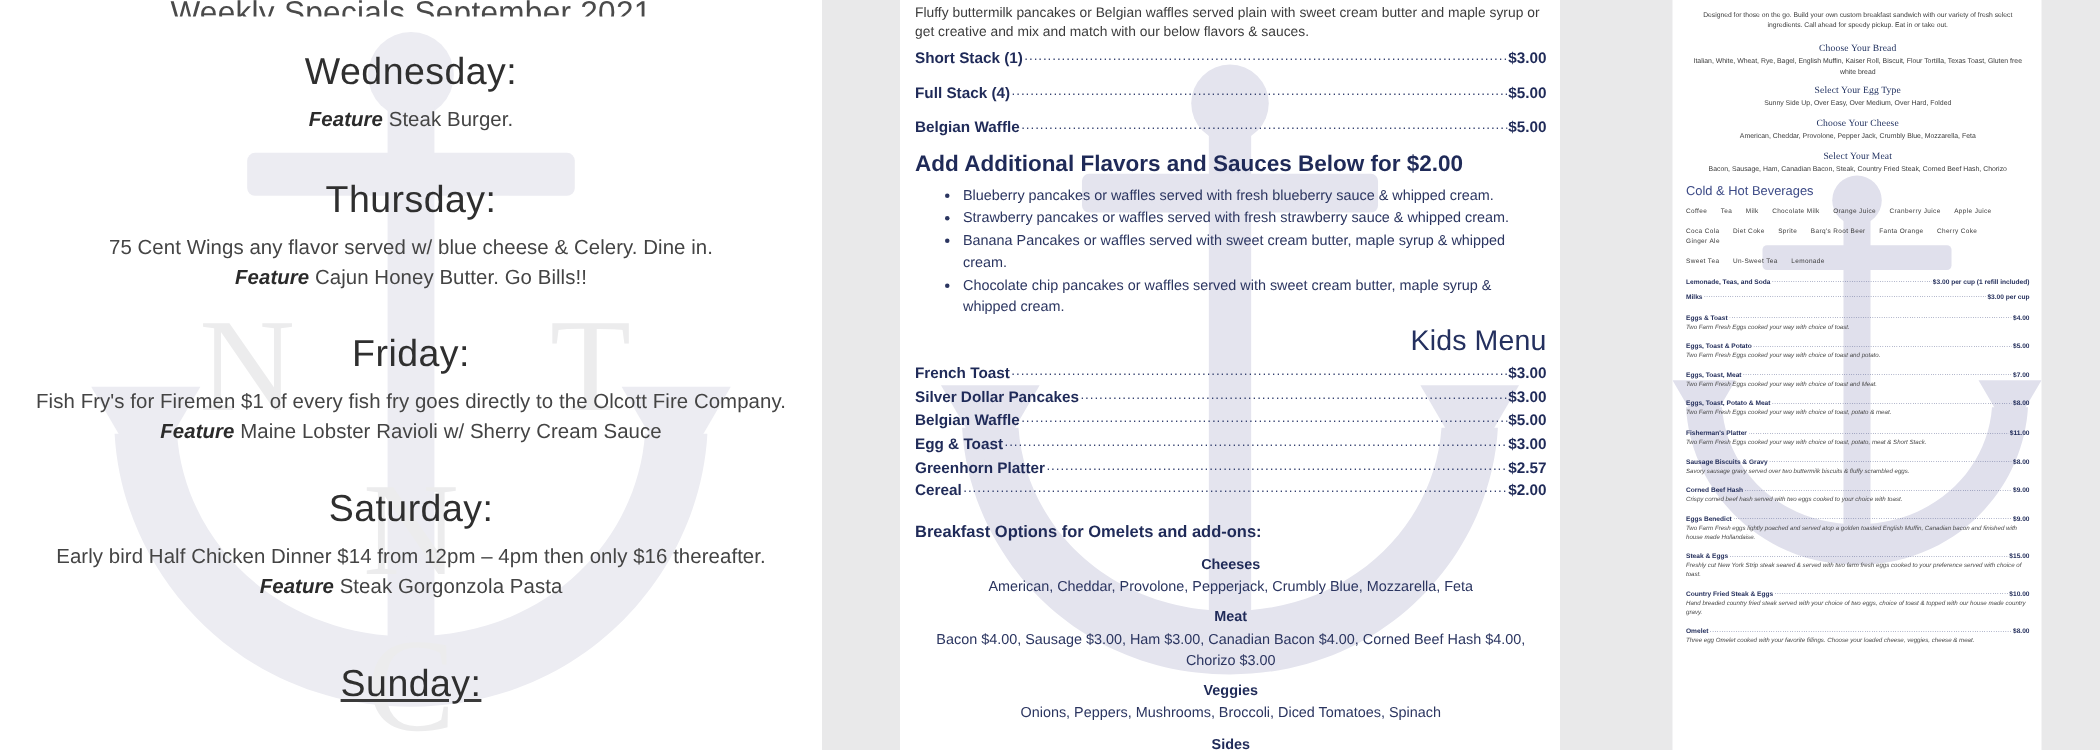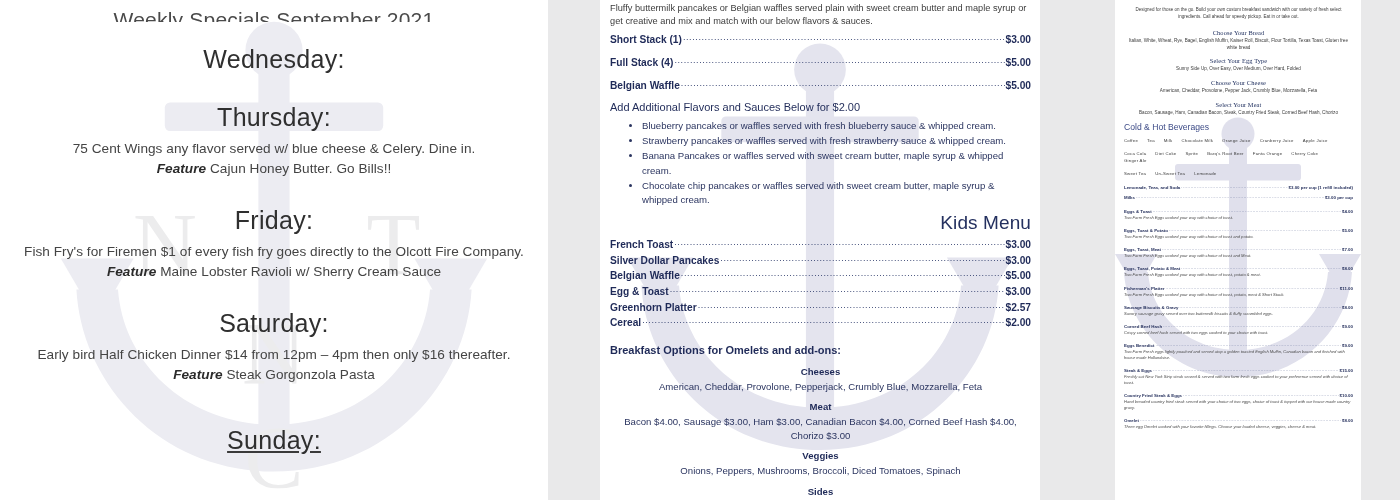--- a/index.html
+++ b/index.html
@@ -18,21 +18,21 @@
     pointer-events:none;z-index:0;opacity:1;
   }
   .page .content{position:relative;z-index:1;}
 
   
   #page-left{left:0;width:548px;height:500px;}
   #page-left .content{padding:0 18px;text-align:center;color:#3a3a3a;}
   .wk-title{
     font-family:"Liberation Sans", sans-serif;
     font-size:21px;font-weight:400;color:#4a4a4a;
-    margin:0;padding-top:12px;letter-spacing:.2px;
+    margin:0;padding-top:1px;letter-spacing:.2px;
     white-space:nowrap;overflow:hidden;height:10px;
     line-height:16px;
   }
   .day-block{margin-top:0;}
   .day-name{
     font-size:25px;font-weight:400;color:#2f2f2f;
     letter-spacing:.3px;margin:0 0 7px 0;line-height:30px;
   }
   .day-line{
     font-size:13.6px;line-height:20px;color:#444;font-weight:400;
@@ -53,21 +53,21 @@
     margin:0 0 1px 0;line-height:15px;white-space:nowrap;
   }
   .dotrow .nm{flex:0 0 auto;}
   .dotrow .dots{
     flex:1 1 auto;overflow:hidden;margin:0 1px 2px 1px;
     font-weight:400;letter-spacing:.6px;font-size:9px;color:#33406f;
   }
   .dotrow .pr{flex:0 0 auto;}
   .dotrow.spaced{margin-bottom:6px;}
   .bk-sub{
-    font-size:11px;font-weight:400;color:#1f2a58;margin:8px 0 6px 0;
+    font-size:15px;font-weight:700;color:#1f2a58;margin:8px 0 6px 0;
     text-align:left;
   }
   .bullets{margin:0 0 4px 0;padding:0 6px 0 32px;list-style:disc;}
   .bullets li{
     font-size:9.6px;line-height:14.2px;color:#2b3560;margin:0 0 1px 0;
     text-align:left;
   }
   .kids-h{
     font-size:19px;font-weight:400;color:#24305f;margin:5px 0 2px 0;
     text-align:right;letter-spacing:.1px;
@@ -144,20 +144,21 @@
           <text x="100" y="152">N</text>
           <text x="100" y="192">C</text>
         </g>
       </svg>
     </div>
     <div class="content">
       <div class="wk-title">Weekly Specials September 2021</div>
       <div id="left-days">
           <div class="day-block" style="margin-top: 22px;">
             <div class="day-name">Wednesday:</div>
+            <p class="day-line"><span class="feat">Feature</span><span> Steak Burger.</span></p>
           </div>
           <div class="day-block" style="margin-top: 28px;">
             <div class="day-name">Thursday:</div>
             <p class="day-line">75 Cent Wings any flavor served w/ blue cheese &amp; Celery. Dine in.</p>
             <p class="day-line"><span class="feat">Feature</span><span> Cajun Honey Butter. Go Bills!!</span></p>
           </div>
           <div class="day-block" style="margin-top: 26px;">
             <div class="day-name">Friday:</div>
             <p class="day-line">Fish Fry's for Firemen $1 of every fish fry goes directly to the Olcott Fire Company.</p>
             <p class="day-line"><span class="feat">Feature</span><span> Maine Lobster Ravioli w/ Sherry Cream Sauce</span></p>

